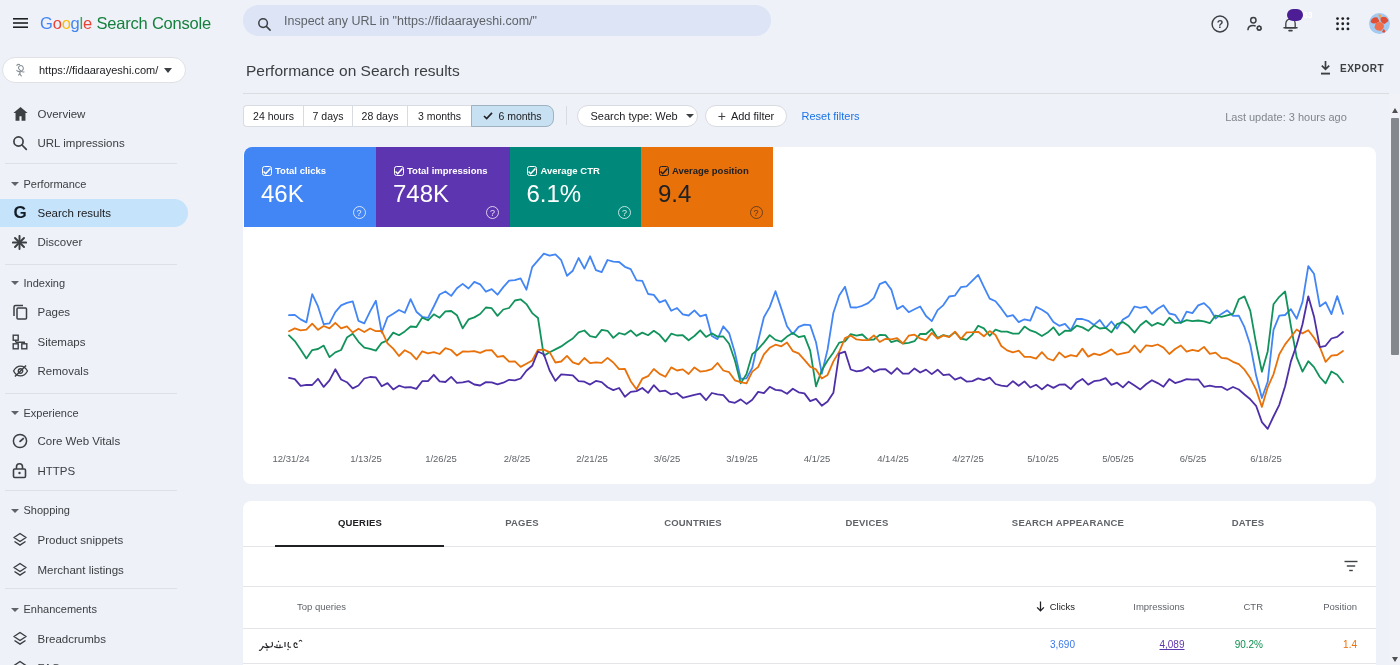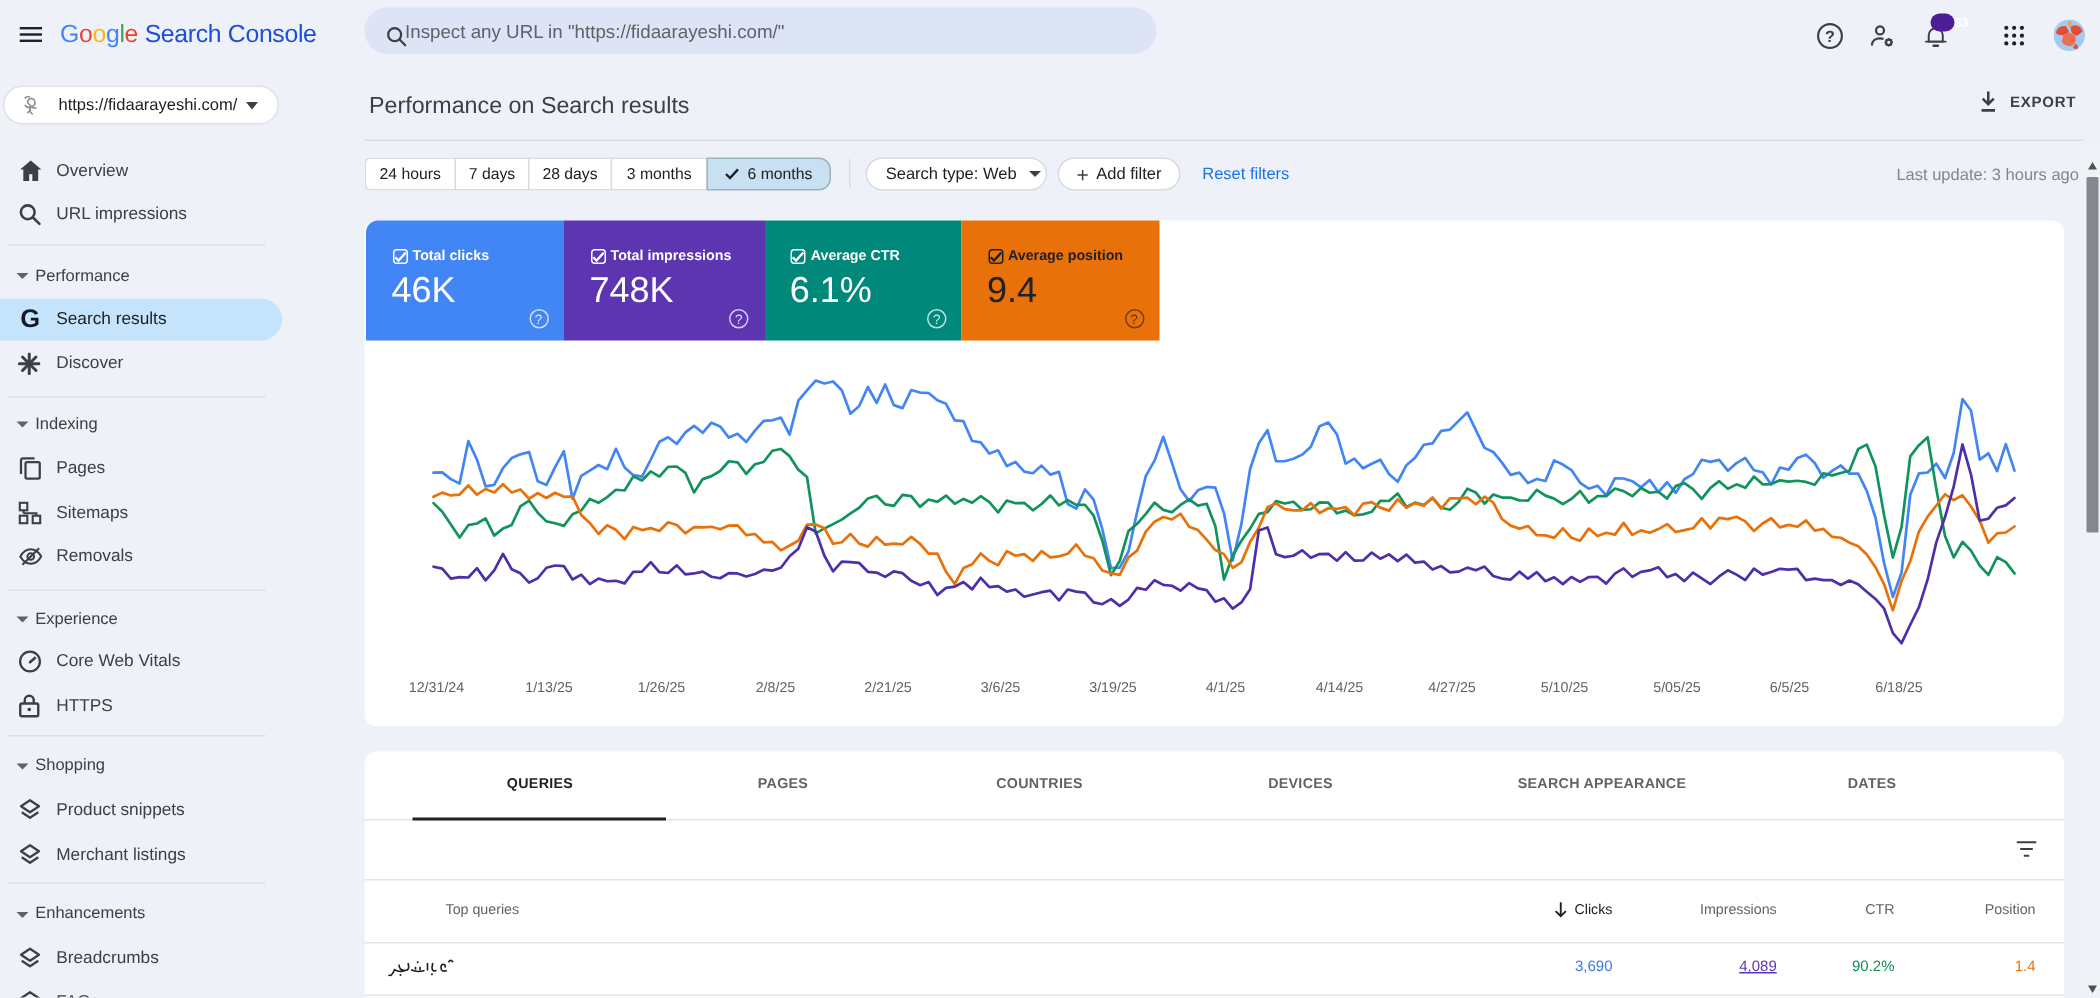--- a/index.html
+++ b/index.html
@@ -12,28 +12,28 @@
 </head>
 <body>
 
 <svg class="abs" style="left:13px;top:17.5px" width="15" height="11" viewBox="0 0 15 11">
     <g fill="#202124">
       <rect x="0" y="0" width="15" height="1.6"></rect>
       <rect x="0" y="4.2" width="15" height="1.6"></rect>
       <rect x="0" y="8.4" width="15" height="1.6"></rect>
     </g>
   </svg>
-<div class="abs" style="left:40px;top:13.5px;font-size:16.5px;letter-spacing:-0.2px;white-space:nowrap;"><span style="color:#4285f4">G</span><span style="color:#ea4335">o</span><span style="color:#fbbc05">o</span><span style="color:#4285f4">g</span><span style="color:#34a853">l</span><span style="color:#ea4335">e</span><span style="color:#1d4ed8">&nbsp;Search Console</span></div>
+<div class="abs" style="left:40px;top:13.5px;font-size:16.5px;letter-spacing:-0.2px;white-space:nowrap;"><span style="color:#4285f4">G</span><span style="color:#ea4335">o</span><span style="color:#fbbc05">o</span><span style="color:#4285f4">g</span><span style="color:#34a853">l</span><span style="color:#ea4335">e</span><span style="color:#15803d">&nbsp;Search Console</span></div>
 
 <div class="abs" style="left:243px;top:5px;width:528px;height:31px;border-radius:15.5px;background:#dce4f5;"></div>
 <svg class="abs" style="left:257px;top:16.5px" width="15" height="15" viewBox="0 0 16 16">
     <circle cx="6.5" cy="6.5" r="4.6" fill="none" stroke="#3c4043" stroke-width="1.6"></circle>
     <line x1="10" y1="10" x2="14" y2="14" stroke="#3c4043" stroke-width="1.6" stroke-linecap="round"></line>
   </svg>
-<div class="abs" style="left:270px;top:13.5px;font-size:12.5px;color:#5f6368;">Inspect any URL in "https://fidaarayeshi.com/"</div>
+<div class="abs" style="left:284px;top:13.5px;font-size:12.5px;color:#5f6368;">Inspect any URL in "https://fidaarayeshi.com/"</div>
 
 <svg class="abs" style="left:1210.5px;top:15px" width="18" height="18" viewBox="0 0 20 20">
     <circle cx="10" cy="10" r="8.8" fill="none" stroke="#3c4043" stroke-width="1.6"></circle>
     <text x="10" y="14.4" font-size="12" fill="#3c4043" text-anchor="middle" font-weight="bold">?</text>
   </svg>
 <svg class="abs" style="left:1245px;top:14px" width="20" height="20" viewBox="0 0 24 24" fill="none" stroke="#3c4043" stroke-width="1.8">
     <circle cx="10" cy="7.5" r="3.2"></circle>
     <path d="M3.5 19.5 c0-3.6 2.9-5.6 6.5-5.6 1 0 2 .2 2.8 .5"></path>
     <g>
       <circle cx="17" cy="17" r="2.2"></circle>
@@ -213,21 +213,21 @@
   <div style="width:55px;background:#fff;border:1px solid #d8dbe0;border-right:none;display:flex;align-items:center;justify-content:center;">28 days</div>
   <div style="width:65px;background:#fff;border:1px solid #d8dbe0;display:flex;align-items:center;justify-content:center;">3 months</div>
   <div style="width:83px;background:#c7e0f2;border:1px solid #9fb2c0;border-radius:0 8px 8px 0;display:flex;align-items:center;justify-content:center;margin-left:-1px;"><svg width="10" height="8" viewBox="0 0 11 9" style="margin-right:5px">
         <polyline points="1,4.5 4,7.5 10,1" fill="none" stroke="#202124" stroke-width="1.8"></polyline>
       </svg>6 months</div>
 </div>
 <div class="abs" style="left:565.5px;top:106px;width:1px;height:19px;background:#d8dbe0;"></div>
 <div class="abs" style="left:577px;top:105px;width:121px;height:21.5px;background:#fff;border:1px solid #d8dbe0;border-radius:11px;font-size:11px;color:#202124;display:flex;align-items:center;padding-left:12.5px;white-space:nowrap;">Search type: Web<span style="margin-left:8px;width:0;height:0;border-left:4px solid transparent;border-right:4px solid transparent;border-top:4.5px solid #3c4043;"></span></div>
 <div class="abs" style="left:705px;top:105px;width:82px;height:21.5px;background:#fff;border:1px solid #d8dbe0;border-radius:11px;font-size:11px;color:#202124;display:flex;align-items:center;justify-content:center;white-space:nowrap;"><span style="font-size:14px;margin-right:5px;color:#3c4043;font-weight:400;">+</span>Add filter</div>
 <div class="abs" style="left:801.5px;top:110px;font-size:11px;color:#1a73e8;">Reset filters</div>
-<div class="abs" style="left:1186px;top:110.5px;width:200px;text-align:right;font-size:11px;color:#80868b;">Last update: 3 hours ago</div>
+<div class="abs" style="left:1186px;top:110.5px;width:200px;text-align:center;font-size:11px;color:#80868b;">Last update: 3 hours ago</div>
 
 <div class="abs card" style="left:243px;top:147px;width:1133px;height:337px;border-radius:8px;"></div>
 
 <div class="abs" style="left:243.5px;top:147px;width:132.5px;height:80px;background:#4285f4;border-radius:8px 0 0 0;"></div>
 <div class="abs" style="left:376px;top:147px;width:133.5px;height:80px;background:#5e35b1;"></div>
 <div class="abs" style="left:509.5px;top:147px;width:131.5px;height:80px;background:#00897b;"></div>
 <div class="abs" style="left:641px;top:147px;width:131.5px;height:80px;background:#e8710a;"></div>
 <style>
 .mcb { position:absolute; top:165.5px; width:10px; height:10px; border:1.4px solid #fff; border-radius:2.5px; }
 .mlab { position:absolute; top:165px; font-size:9.5px; line-height:11px; font-weight:bold; color:#fff; }

